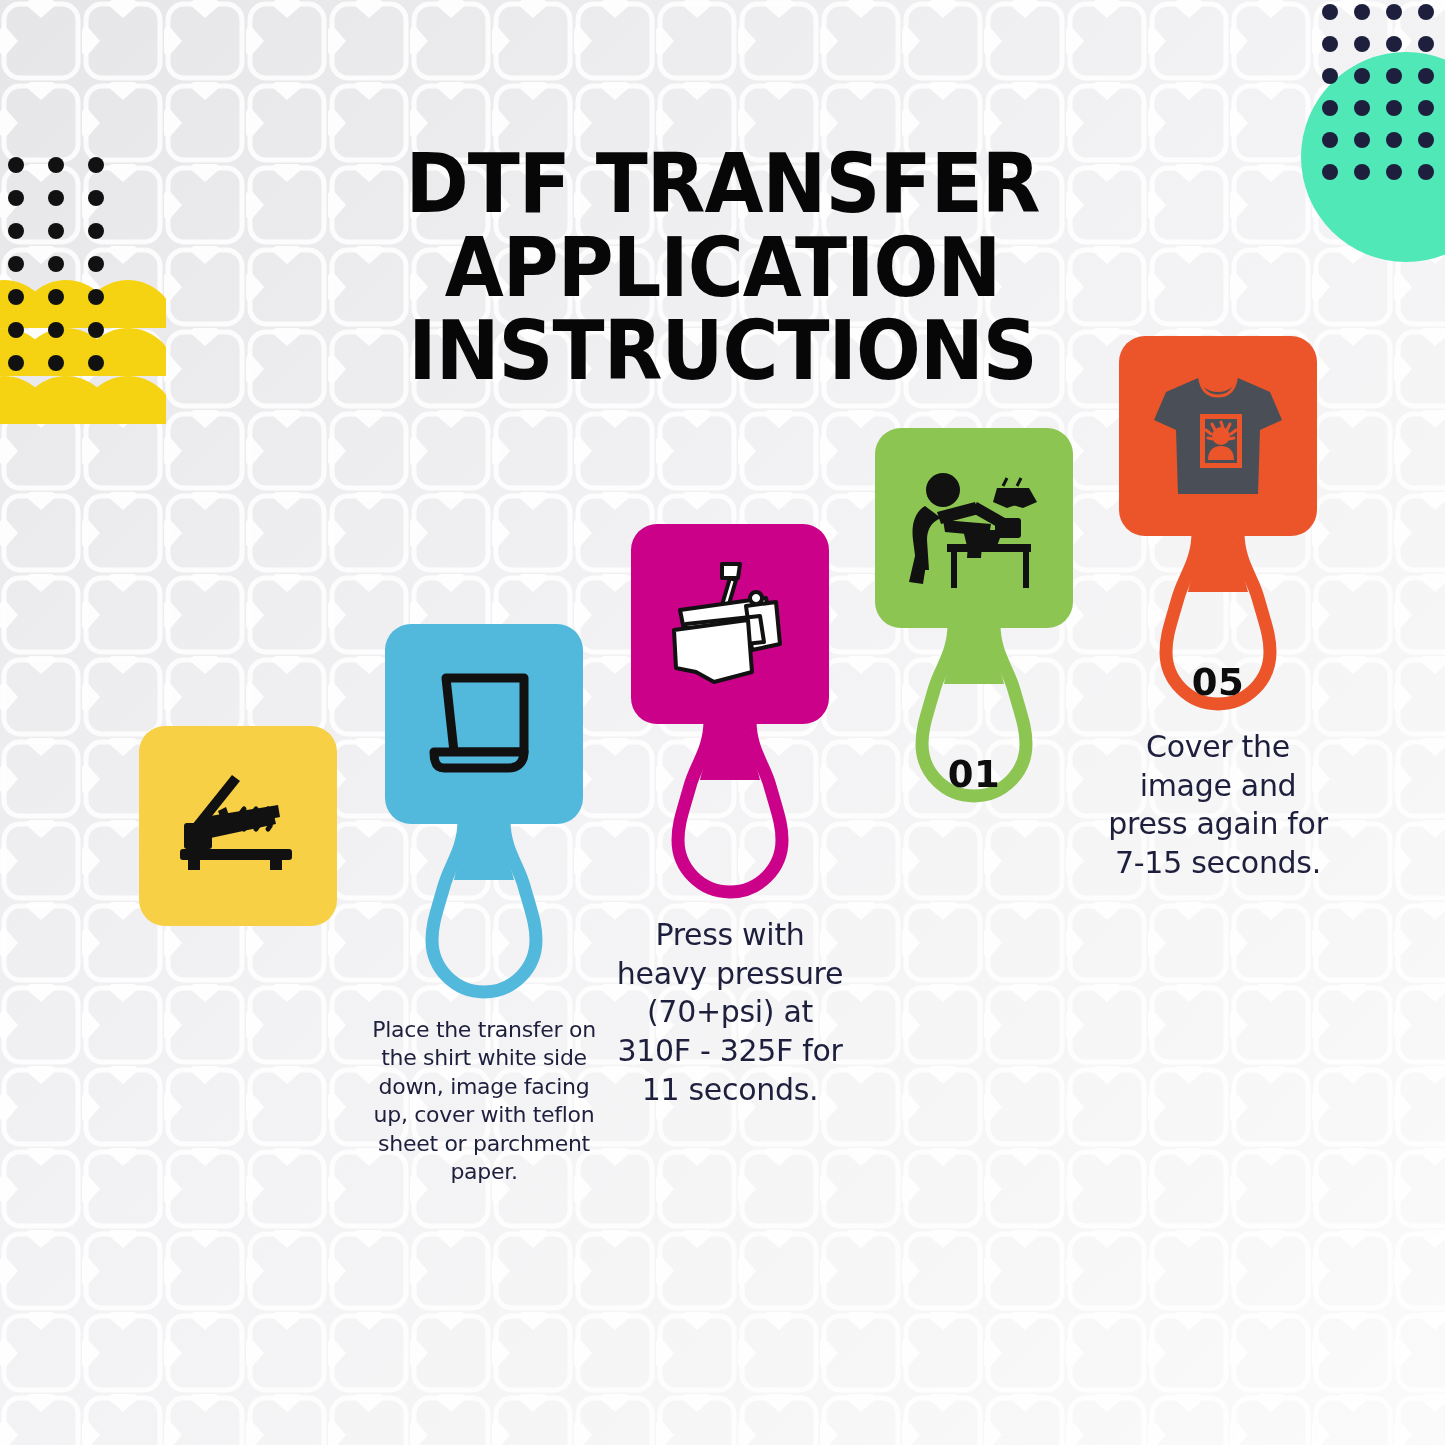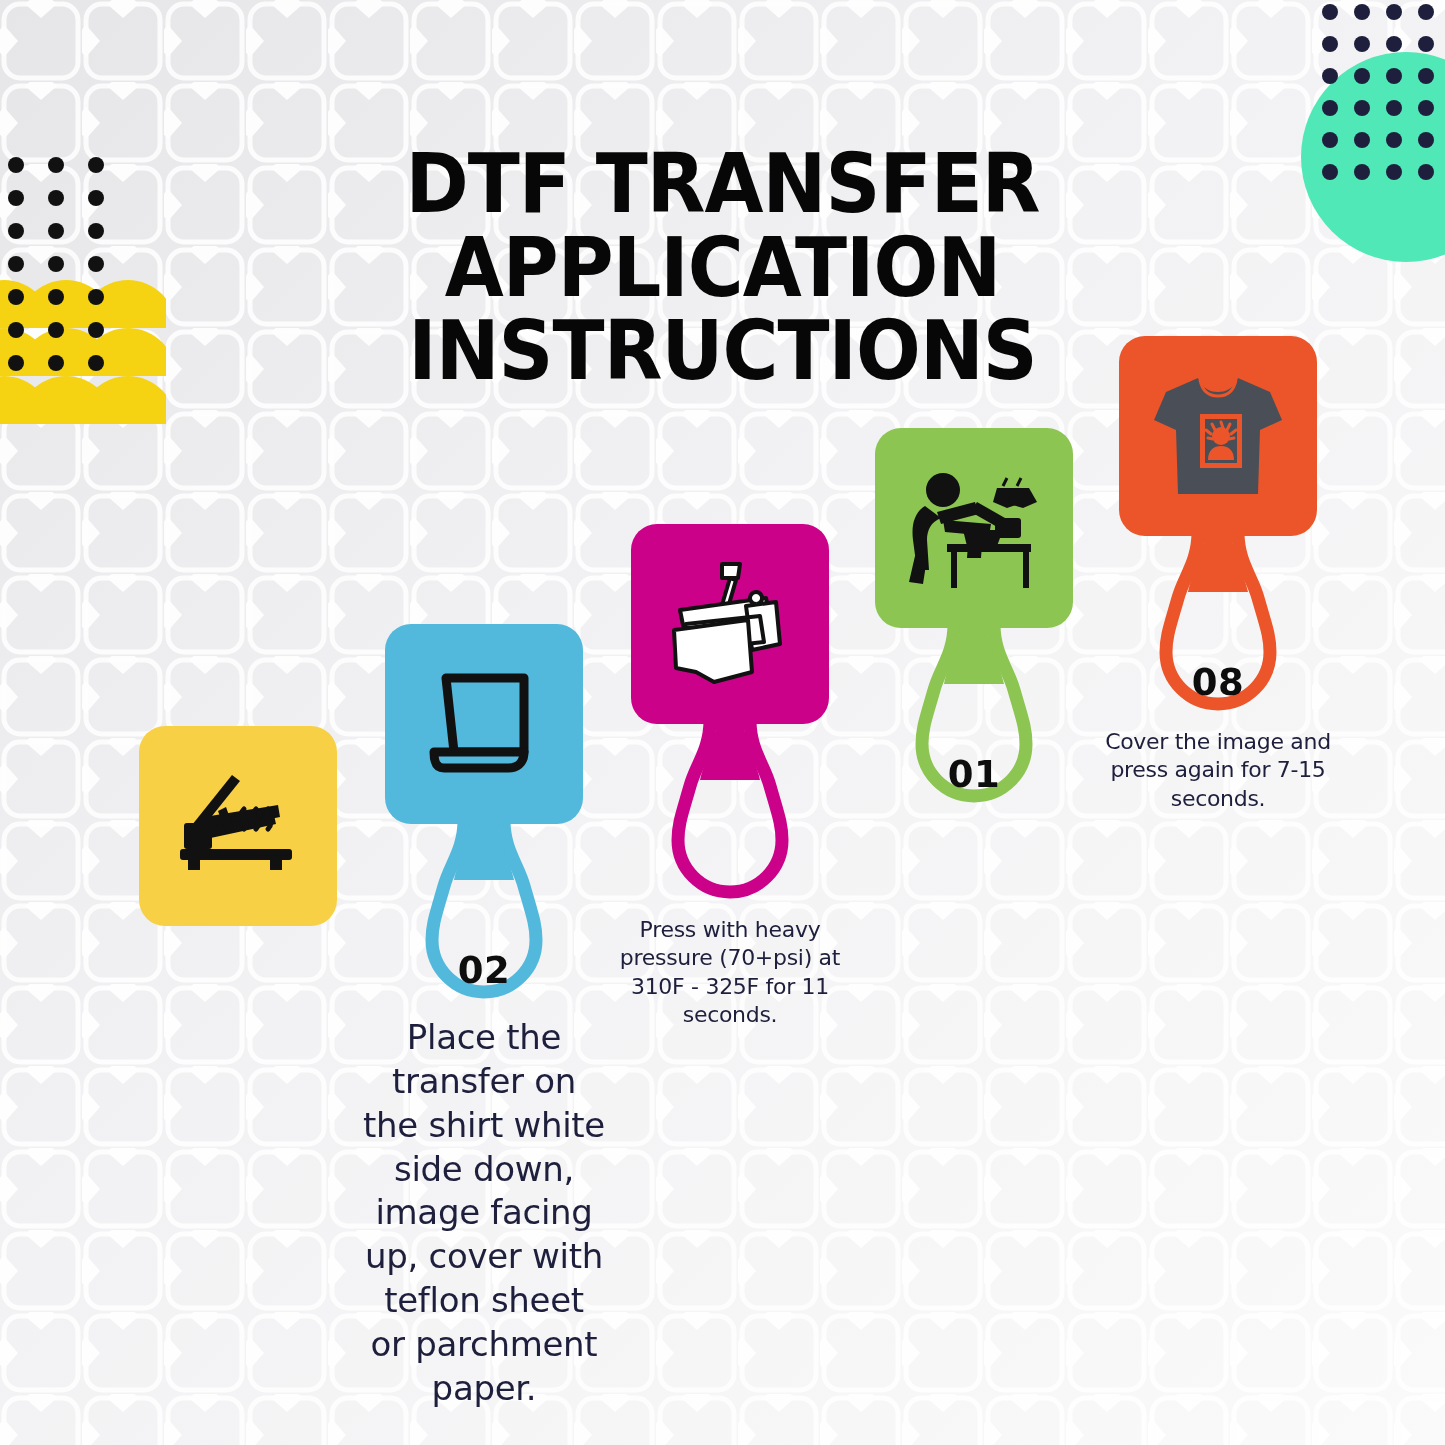--- a/index.html
+++ b/index.html
@@ -75,33 +75,33 @@
     font-weight:bold;
     font-size:37px;
     color:#0d0d0d;
     letter-spacing:.5px;
   }
   .desc {
     margin-top:6px;
     text-align:center;
     color:#1e1f3c;
     font-family:"DejaVu Sans", sans-serif;
-    font-size:34px;
+    font-size:22px;
     line-height:1.29;
     letter-spacing:-.3px;
     padding:0 4px;
   }
 
   
   #step-1 { left:112px;  top:726px; }
   #step-2 { left:358px;  top:624px; }
   #step-3 { left:604px;  top:524px; }
   #step-4 { left:848px;  top:428px; }
   #step-5 { left:1092px; top:336px; }
-  #step-3 .desc, #step-4 .desc, #step-5 .desc { font-size:22px; }
+  #step-3 .desc, #step-4 .desc, #step-5 .desc { font-size:30px; }
 </style>
 </head>
 <body>
 
 <div id="bg-grid"></div>
 
 <svg id="bg-grid-lines" width="1445" height="1445" viewBox="0 0 1445 1445">
   <defs>
     <pattern id="gridcell" width="82" height="82" patternUnits="userSpaceOnUse">
       <rect x="4" y="4" width="74" height="74" rx="16" ry="16" fill="none" stroke="#ffffff" stroke-width="5" opacity="0.9"></rect>
@@ -230,21 +230,20 @@
           </g>
         </svg>
       </span>
     </div>
     <div class="connector">
       <svg width="252" height="190" viewBox="0 0 252 190">
         <path d="M106 0 C106 30 92 44 86 66 C78 94 74 104 74 120
                  a52 52 0 1 0 104 0 c0 -16 -4 -26 -12 -54 C160 44 146 30 146 0 Z" fill="none" stroke="#52B8DC" stroke-width="13"></path>
         <path d="M112 0 C112 26 100 40 96 60 L156 60 C152 40 140 26 140 0 Z" fill="#52B8DC"></path>
       </svg>
-      <div class="num">02</div>
     </div>
     <div class="desc">Place the transfer on the shirt white side down, image facing up, cover with teflon sheet or parchment paper.</div>
   </div>
 
   <div class="step" id="step-3">
     <div class="card" style="background:#CC0189">
       <span>
         <svg width="140" height="132" viewBox="0 0 140 132">
           <g fill="#ffffff" stroke="#111111" stroke-width="4" stroke-linejoin="round">
             <path d="M62 6 L80 6 L78 20 L62 20 Z"></path>
@@ -322,18 +321,18 @@
           </g>
         </svg>
       </span>
     </div>
     <div class="connector">
       <svg width="252" height="190" viewBox="0 0 252 190">
         <path d="M106 0 C106 30 92 44 86 66 C78 94 74 104 74 120
                  a52 52 0 1 0 104 0 c0 -16 -4 -26 -12 -54 C160 44 146 30 146 0 Z" fill="none" stroke="#EB5529" stroke-width="13"></path>
         <path d="M112 0 C112 26 100 40 96 60 L156 60 C152 40 140 26 140 0 Z" fill="#EB5529"></path>
       </svg>
-      <div class="num">08</div>
+      <div class="num">05</div>
     </div>
     <div class="desc">Cover the image and press again for 7-15 seconds.</div>
   </div>
 
 </div>
 
 </body></html>

